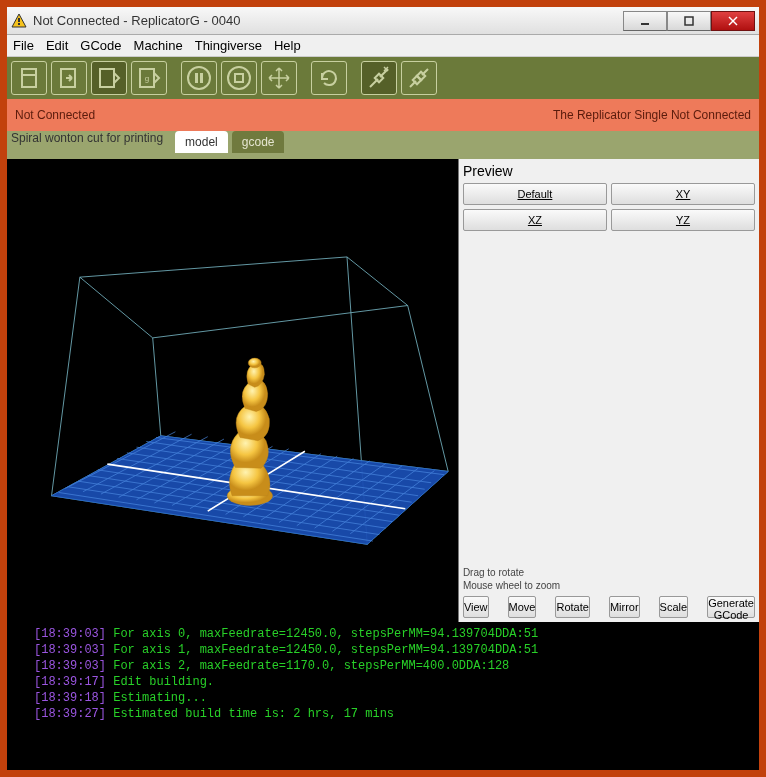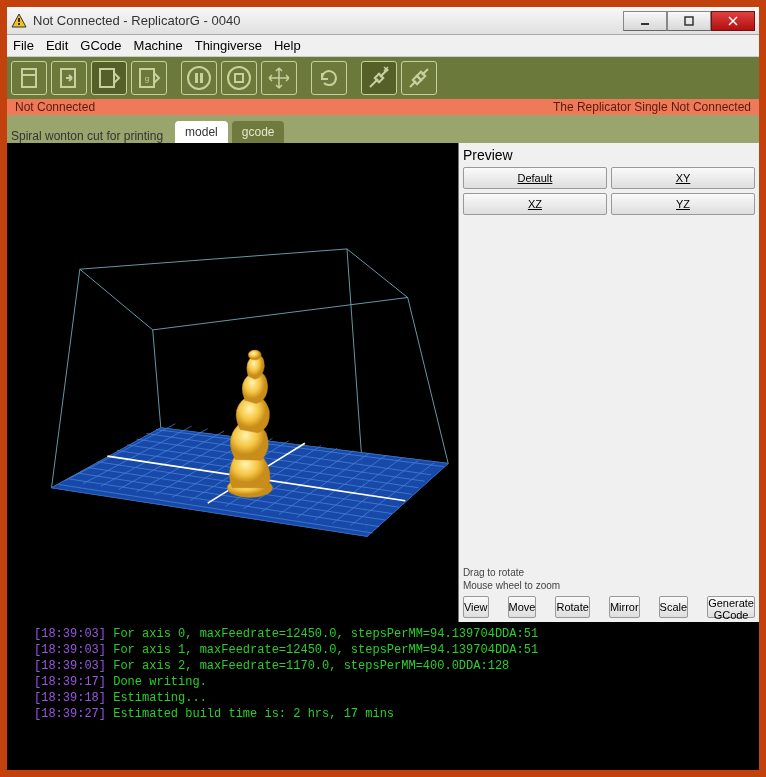--- a/index.html
+++ b/index.html
@@ -12,22 +12,22 @@
 .winbtn { width: 44px; height: 20px; border: 1px solid #888; border-bottom: 1px solid #666; background: linear-gradient(#f8f8f8,#d8d8d8); display: flex; align-items: center; justify-content: center; cursor: pointer; }
 .winbtn.close { background: linear-gradient(#e04040,#b01010); border-color:#701010; color: #fff; }
 .winbtn svg { display: block; }
 .menubar { height: 22px; background: #f0f0f0; display: flex; align-items: center; padding: 0 6px; gap: 12px; border-bottom: 1px solid #ccc; font-size: 13px; }
 .menubar span { cursor: pointer; }
 .toolbar { height: 42px; background: #6b7a3a; display: flex; align-items: center; padding: 0 4px; gap: 4px; }
 .tbtn { width: 36px; height: 34px; border: 1px solid #c8d0a0; border-radius: 3px; display: flex; align-items: center; justify-content: center; cursor: pointer; background: transparent; }
 .tbtn.active { background: #556028; }
 .tbtn svg { display: block; }
 .tgap { width: 6px; }
-.statusbar { height: 16px; background: #ee7a5a; display: flex; align-items: center; justify-content: space-between; padding: 0 8px; color: #5a1b0c; font-size: 12px; }
-.filebar { height: 28px; background: #9aa56e; display: flex; align-items: flex-end; padding: 0 4px; gap: 4px; color: #333; }
+.statusbar { height: 16px; background: #ee7a5a; display: flex; align-items: center; justify-content: space-between; padding: 16px 8px; color: #5a1b0c; font-size: 12px; }
+.filebar { height: 28px; background: #9aa56e; display: flex; align-items: flex-start; padding: 0 4px; gap: 4px; color: #333; }
 .filebar .fname { margin-right: 8px; }
 .tab { padding: 4px 10px; border-radius: 4px 4px 0 0; font-size: 12px; cursor: pointer; }
 .tab.active { background: #fff; color: #333; }
 .tab.inactive { background: #707a3e; color: #e5e5d0; }
 .content { flex: 1; display: flex; min-height: 0; }
 .viewport { width: 557px; background: #000; border-right: 1px solid #777; position: relative; }
 .viewport svg { width: 100%; height: 100%; }
 .side { flex: 1; background: #f0f0f0; display: flex; flex-direction: column; padding: 4px; }
 .side .preview-title { font-weight: normal; font-size: 14px; margin-bottom: 4px; }
 .btnrow { display: flex; gap: 4px; text-decoration: underline; }
@@ -255,18 +255,18 @@
         <button class="actbtn">Scale</button>
         <button class="actbtn">Generate GCode</button>
       </div>
     </div>
   </div>
 
   <div class="console" id="console">
       <div class="line"><span class="ts">[18:39:03]</span><span> For axis 0, maxFeedrate=12450.0, stepsPerMM=94.139704DDA:51</span></div>
       <div class="line"><span class="ts">[18:39:03]</span><span> For axis 1, maxFeedrate=12450.0, stepsPerMM=94.139704DDA:51</span></div>
       <div class="line"><span class="ts">[18:39:03]</span><span> For axis 2, maxFeedrate=1170.0, stepsPerMM=400.0DDA:128</span></div>
-      <div class="line"><span class="ts">[18:39:17]</span><span> Done writing.</span></div>
+      <div class="line"><span class="ts">[18:39:17]</span><span> Edit building.</span></div>
       <div class="line"><span class="ts">[18:39:18]</span><span> Estimating...</span></div>
       <div class="line"><span class="ts">[18:39:27]</span><span> Estimated build time is: 2 hrs, 17 mins</span></div>
     </div>
 
 </div>
 
 </body></html>

